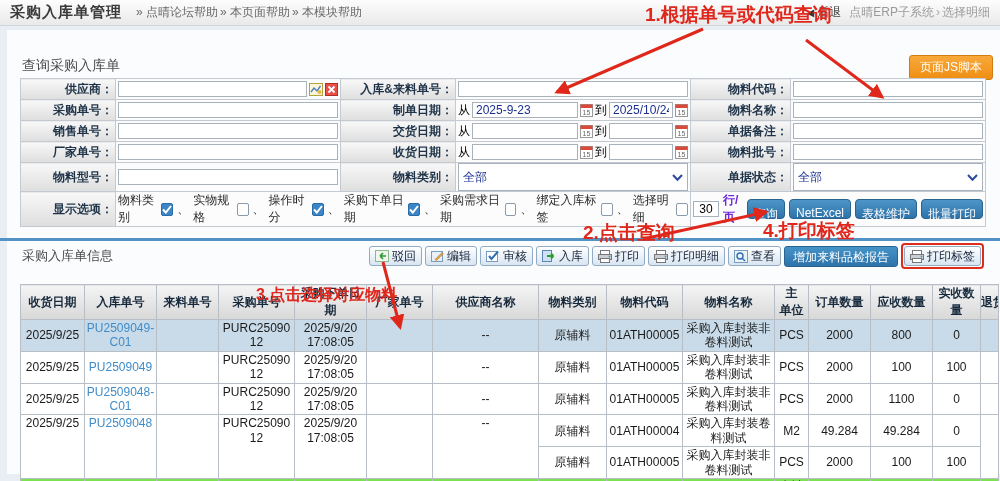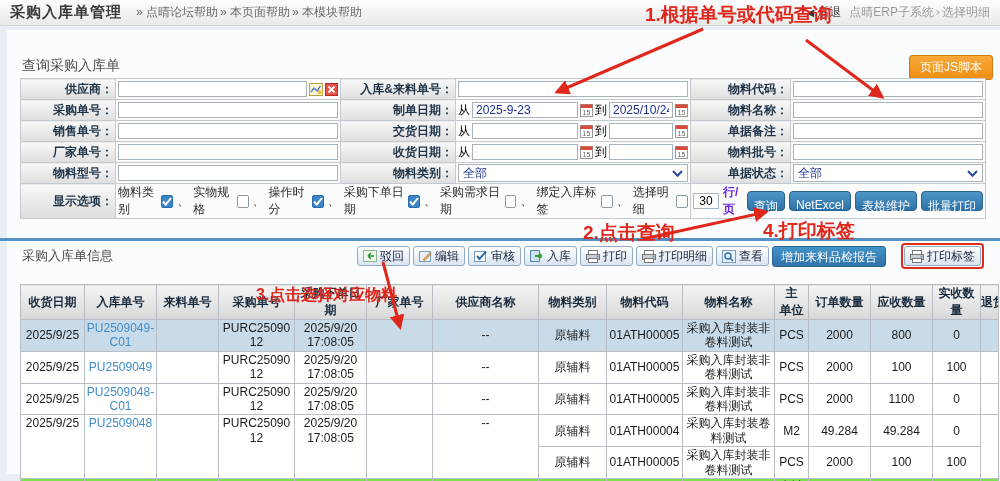--- a/index.html
+++ b/index.html
@@ -30,21 +30,21 @@
   table.form td { border:1px solid #c3cad1; height:21px; padding:0 2px; }
   td.flabel { background:linear-gradient(#f8f8f8,#dedede); text-align:right; font-weight:bold;
     color:#1e3348; padding-right:4px; font-size:12px; }
   td.ffield { background:#fcfcfd; }
   .frow { display:flex; align-items:center; gap:2px; }
   input.ftext { flex:1; height:16px; border:1px solid #a8b2bb; font-size:12px; color:#223; padding:0 3px; min-width:0; }
   .icon { display:inline-flex; align-items:center; line-height:0; cursor:pointer; }
   .dr-from { width:106px; height:16px; border:1px solid #a8b2bb; color:#1a2f8f; font-size:12px; padding:0 3px; }
   .dr-to { width:64px; height:16px; border:1px solid #a8b2bb; color:#1a2f8f; font-size:12px; padding:0 3px; }
   .selectbox { display:flex; justify-content:space-between; align-items:center; border:1px solid #a8b2bb;
-    background:#fff; height:18px; padding:0 4px; color:#1a2f8f; cursor:pointer; }
+    background:#fff; height:28px; padding:0 4px; color:#1a2f8f; cursor:pointer; }
   .opts-flex { display:flex; align-items:center; flex-wrap:nowrap; gap:4px; color:#2a2a2a; }
   .opt { display:inline-flex; align-items:center; gap:2px; }
   .cb { width:13px; height:13px; border:1px solid #8a9aa8; border-radius:2px; background:#fff;
     display:inline-flex; align-items:center; justify-content:center; cursor:pointer; }
   .cb.checked { background:#3d85c6; border-color:#2a6ca8; }
   .actions-flex { display:flex; align-items:center; gap:4px; justify-content:flex-end; }
   .pagesize { width:26px; height:16px; border:1px solid #a8b2bb; text-align:center; font-size:12px; }
   .blue-btn { background:linear-gradient(#4e96c8,#2d73aa); border:1px solid #29648f; color:#fff;
     border-radius:4px; padding:6px 6px; font-size:12px; height:20px; cursor:pointer; white-space:nowrap; }
 
@@ -428,21 +428,21 @@
             <svg width="14" height="13" viewBox="0 0 14 13">
               <rect x="0.5" y="0.5" width="13" height="12" fill="#eaf2fa" stroke="#7a9cc0"></rect>
               <circle cx="6" cy="6" r="3" fill="none" stroke="#2c6cb0" stroke-width="1.4"></circle>
               <path d="M8.2 8.2 L11 11" stroke="#2c6cb0" stroke-width="1.4"></path>
             </svg>
           </span>
           <span>查看</span>
         </button>
       </span>
     <button class="primary-btn" style="margin-left:3px">增加来料品检报告</button>
-    <span class="red-outline" style="margin-left:15px">
+    <span class="red-outline" style="margin-left:3px">
       <button class="tool-btn">
           <span class="icon">
             <svg width="14" height="13" viewBox="0 0 14 13">
               <rect x="2.5" y="0.5" width="9" height="4" fill="#fff" stroke="#777"></rect>
               <rect x="0.5" y="4.5" width="13" height="5" fill="#c9cdd4" stroke="#777"></rect>
               <rect x="2.5" y="8.5" width="9" height="4" fill="#fff" stroke="#777"></rect>
               <circle cx="11.5" cy="6.5" r="0.9" fill="#59a"></circle>
             </svg>
           </span>
           <span>打印标签</span>

